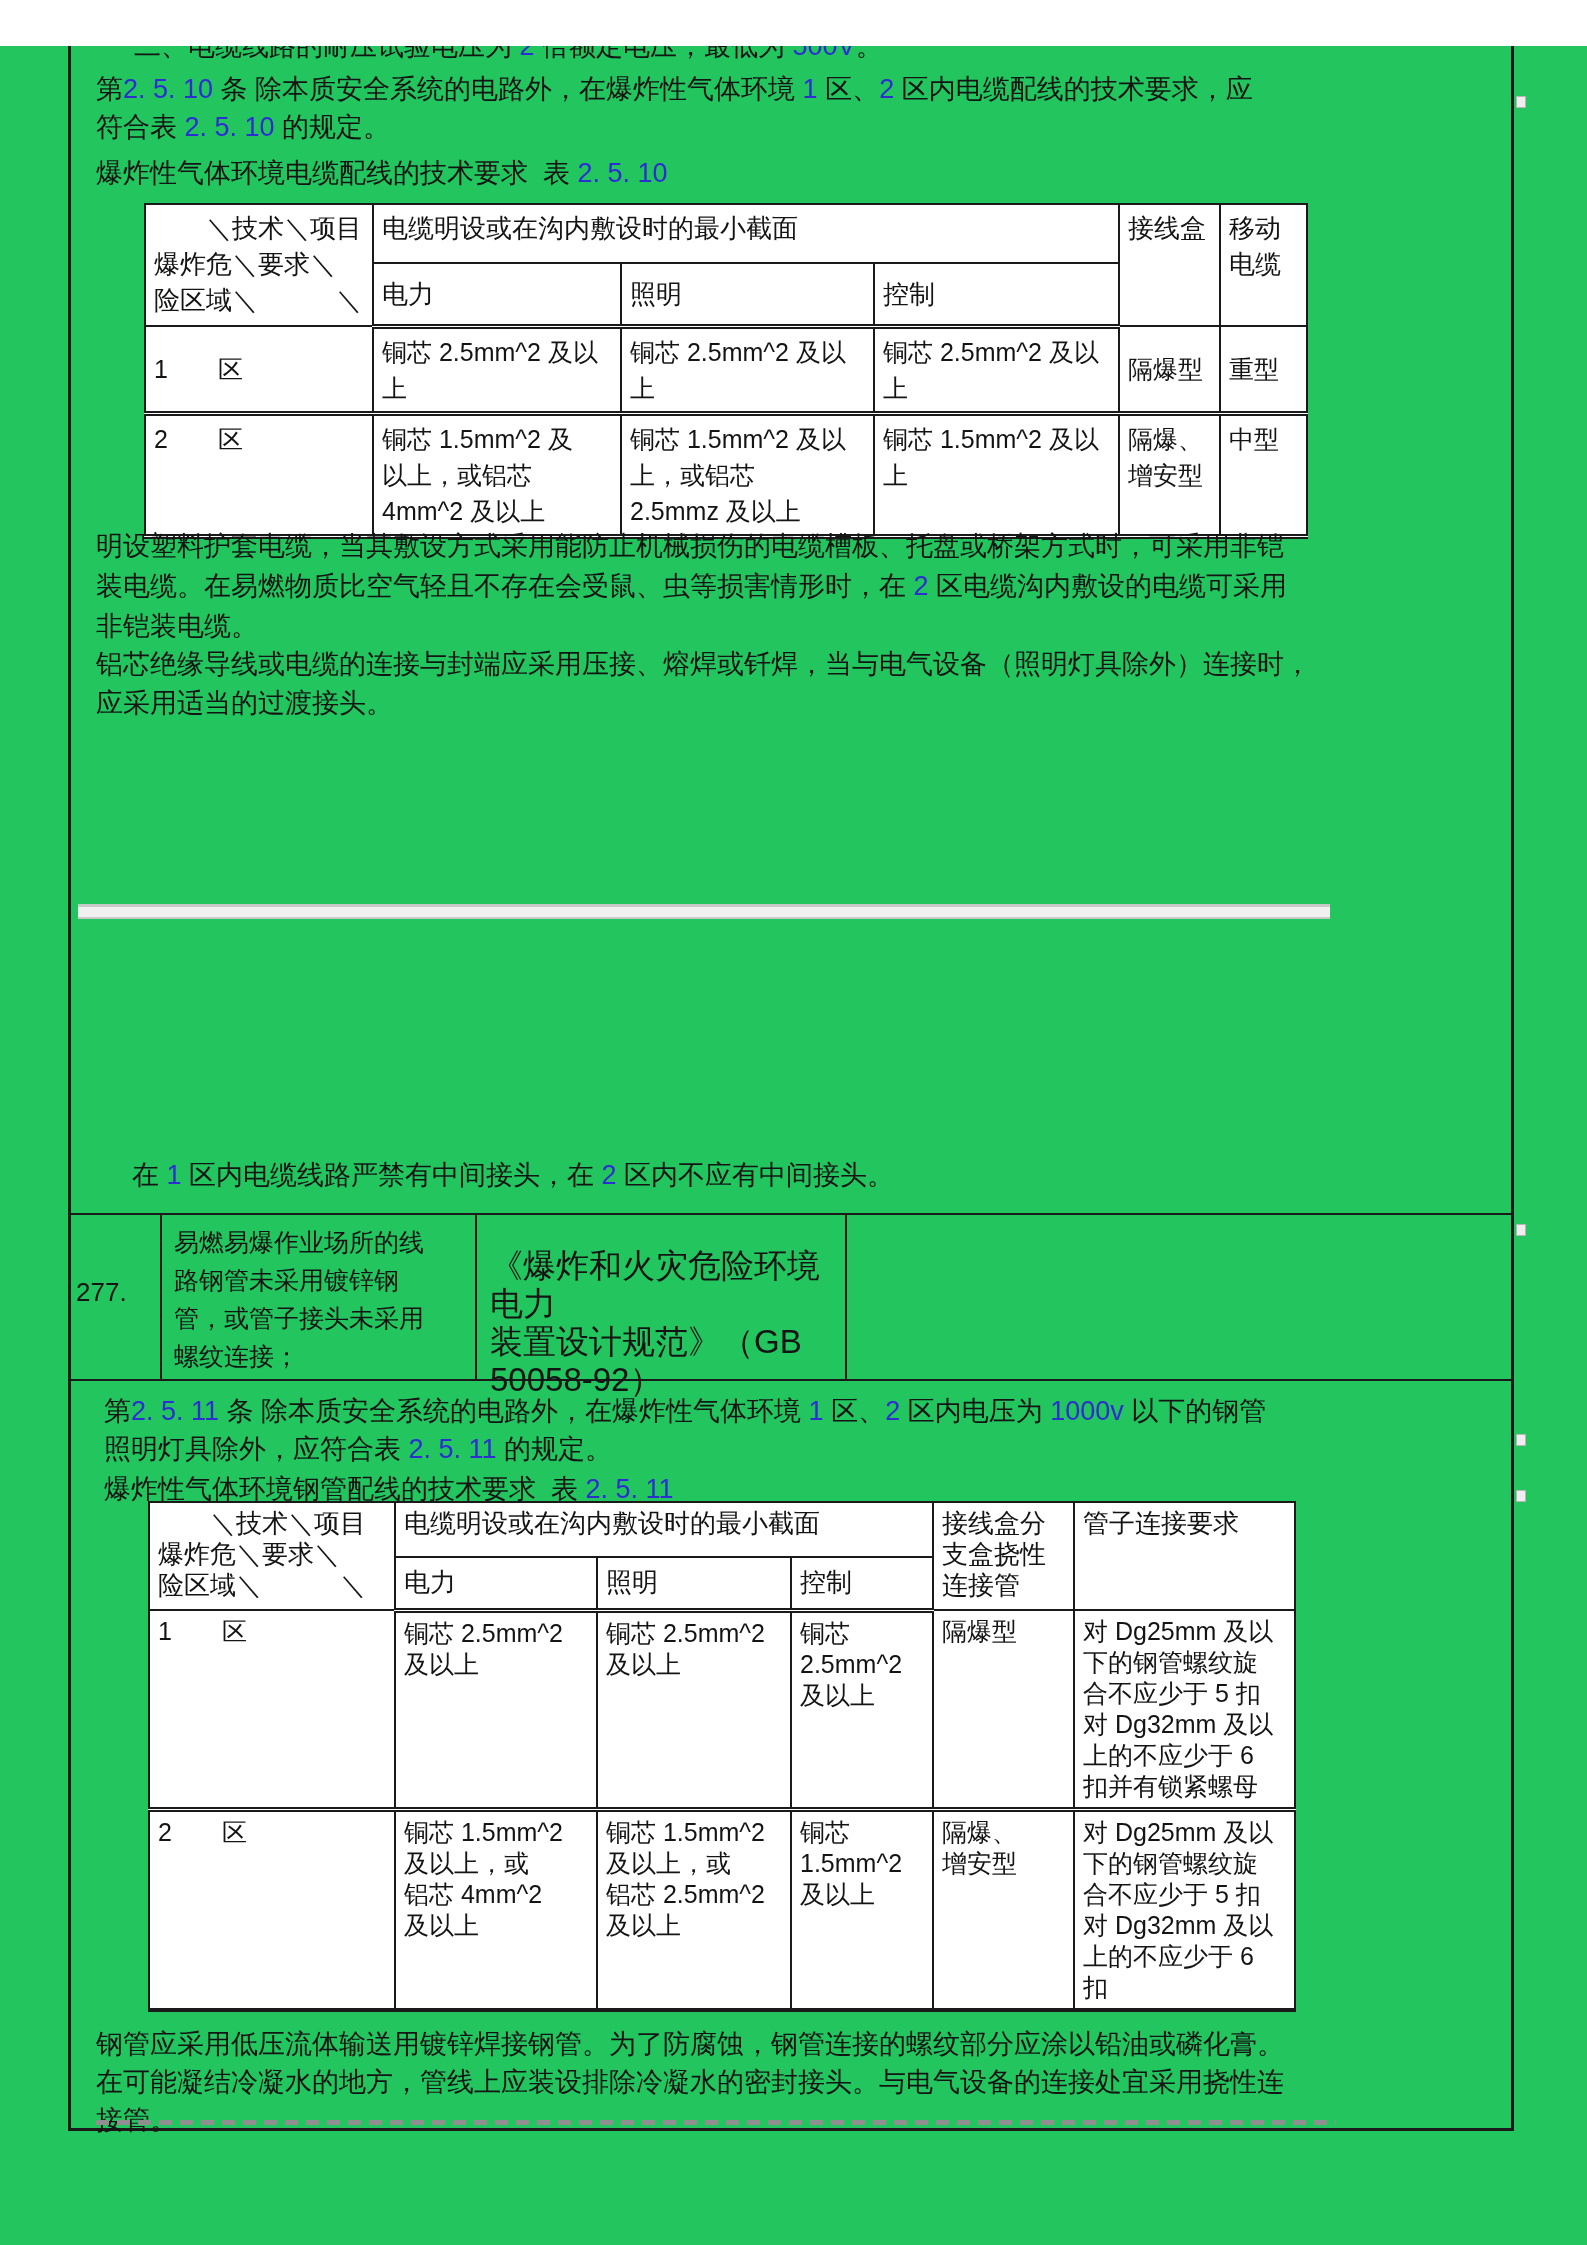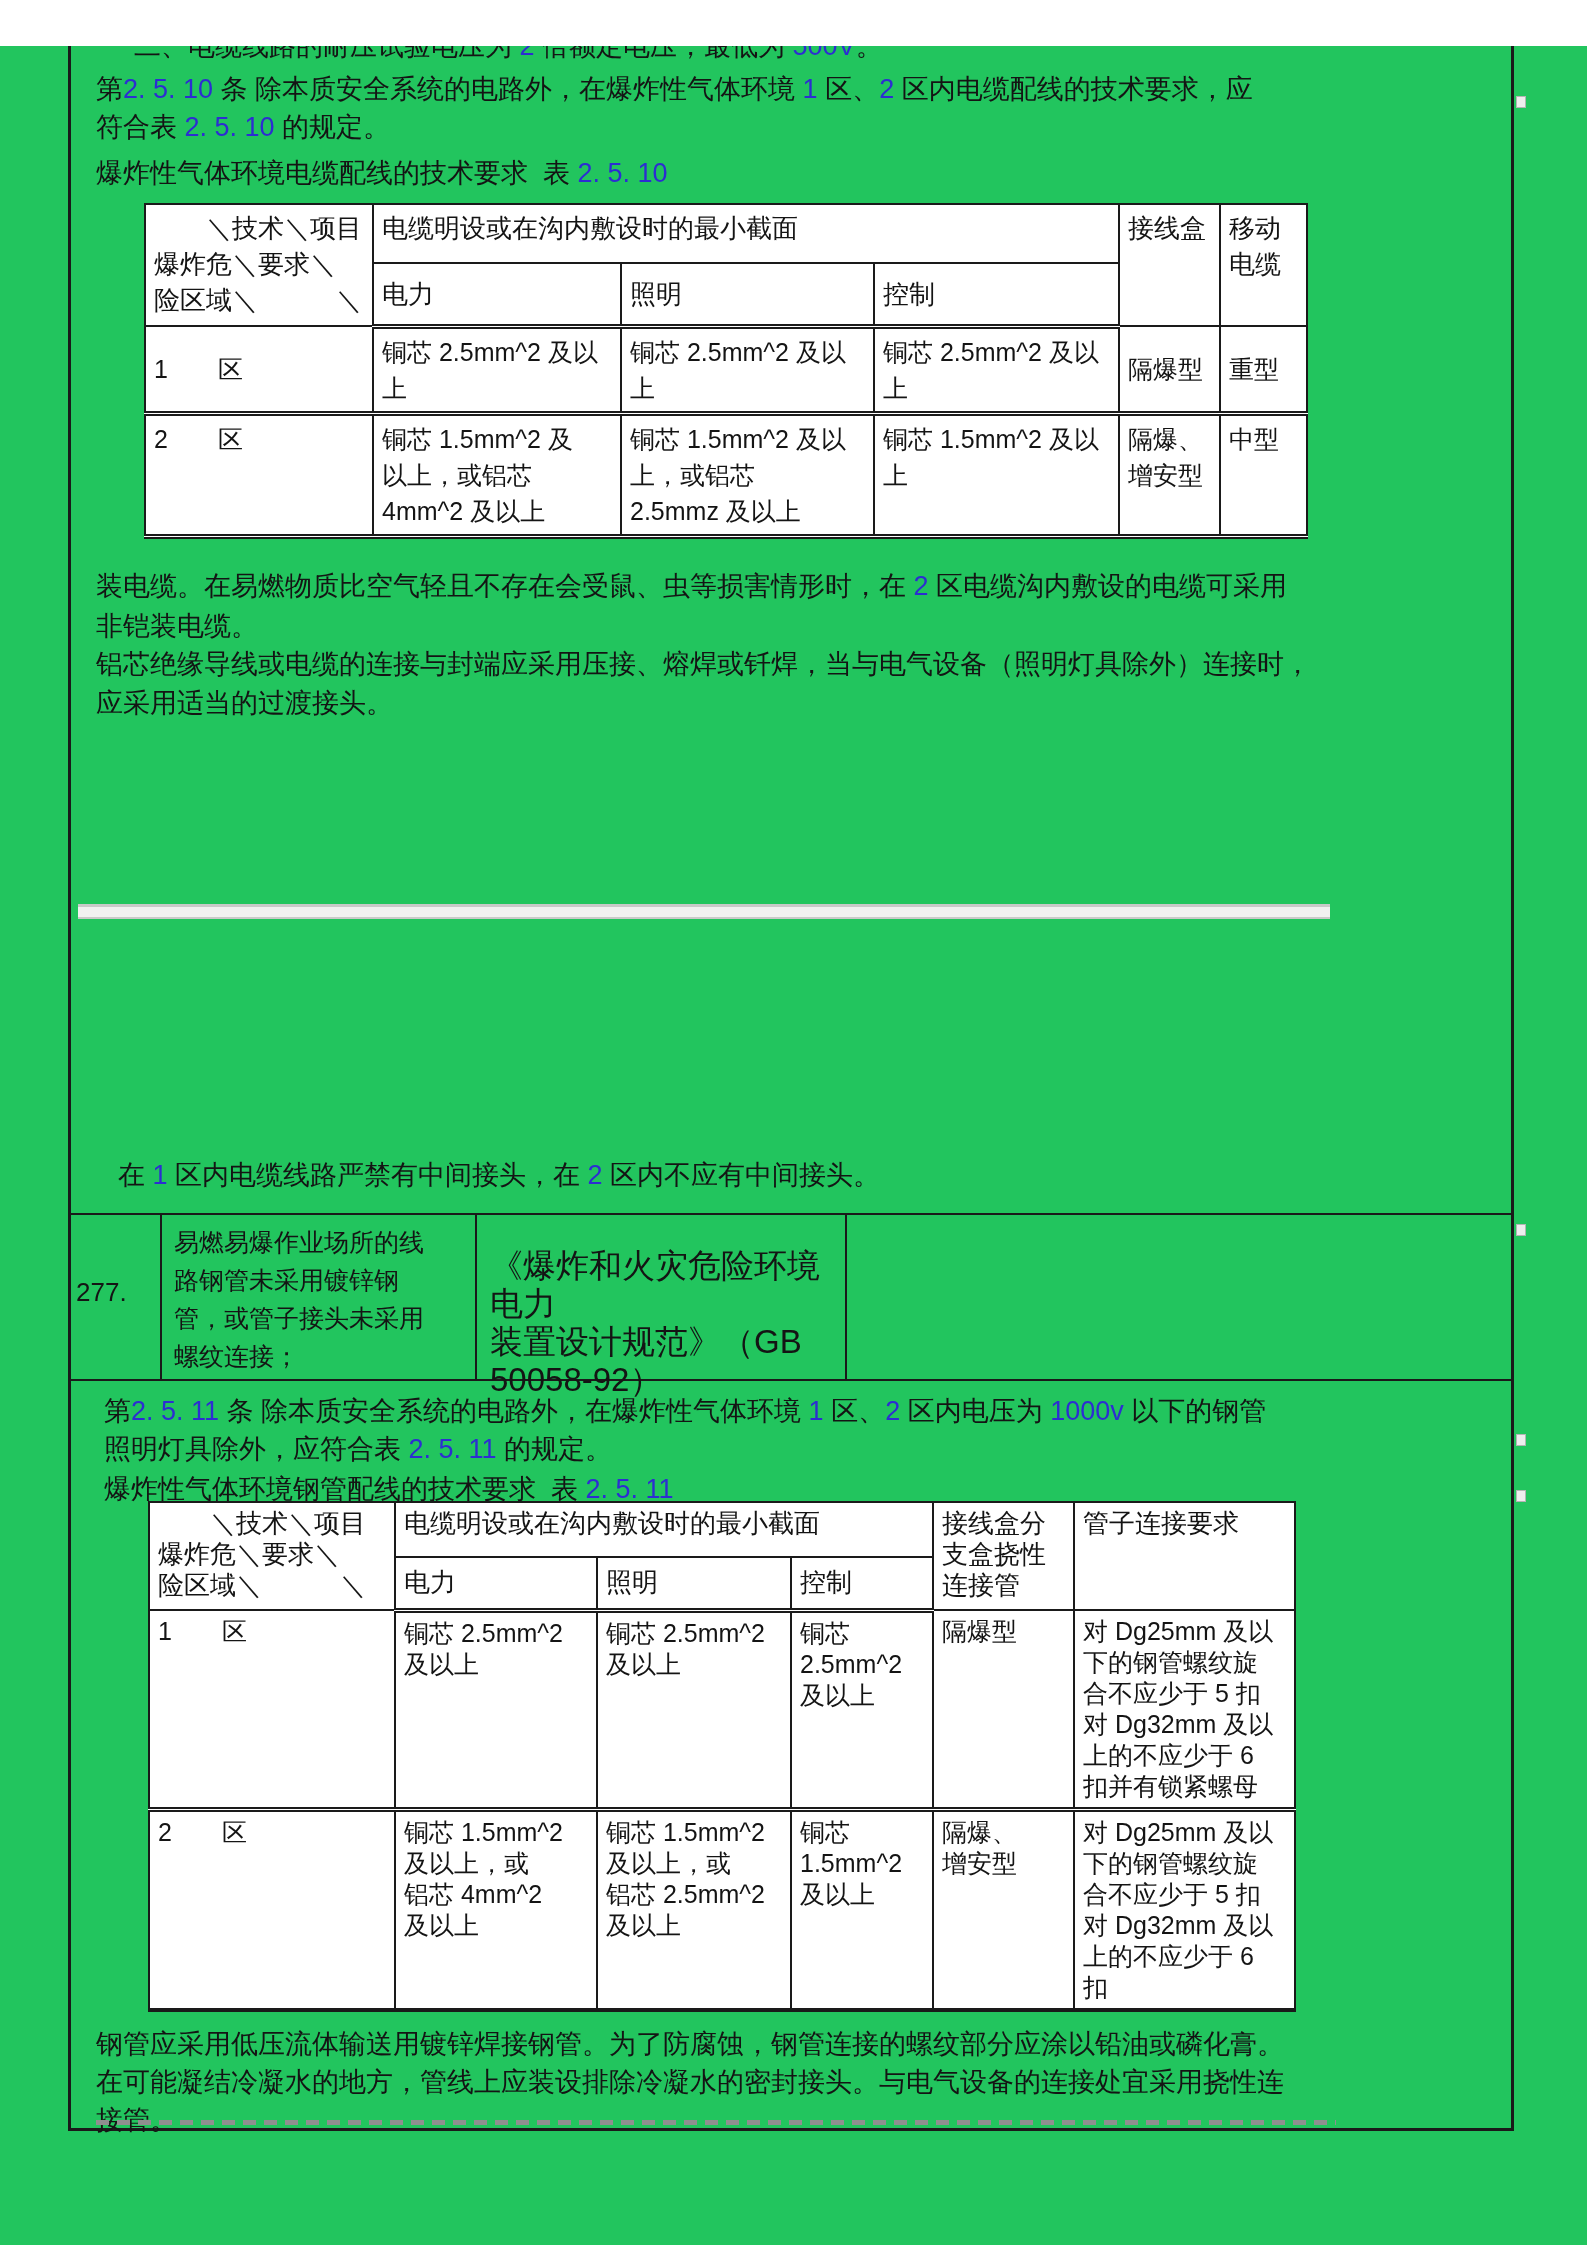--- a/index.html
+++ b/index.html
@@ -93,30 +93,31 @@
 上，或铝芯
 2.5mmz 及以上</td>
       <td>铜芯 1.5mm^2 及以上</td>
       <td>隔爆、
 增安型</td>
       <td>中型</td>
     </tr>
   </tbody>
     </table>
 
+  <div class="abs line" style="left:96px;top:483px"><span>明设塑料护套电缆，当其敷设方式采用能防止机械损伤的电缆槽板、托盘或桥架方式时，可采用非铠</span></div>
   <div class="abs line" style="left:96px;top:523px"><span>装电缆。在易燃物质比空气轻且不存在会受鼠、虫等损害情形时，在 </span><span class="num">2</span><span> 区电缆沟内敷设的电缆可采用</span></div>
   <div class="abs line" style="left:96px;top:563px"><span>非铠装电缆。</span></div>
 
   <div class="abs line" style="left:96px;top:601px"><span>铝芯绝缘导线或电缆的连接与封端应采用压接、熔焊或钎焊，当与电气设备（照明灯具除外）连接时，</span></div>
   <div class="abs line" style="left:96px;top:640px"><span>应采用适当的过渡接头。</span></div>
 
 
   <div class="divider" style="left:78px;top:858px;width:1252px"></div>
 
-  <div class="abs line" style="left:118px;top:1112px"><span>在 </span><span class="num">1</span><span> 区内电缆线路严禁有中间接头，在 </span><span class="num">2</span><span> 区内不应有中间接头。</span></div>
+  <div class="abs line" style="left:132px;top:1112px"><span>在 </span><span class="num">1</span><span> 区内电缆线路严禁有中间接头，在 </span><span class="num">2</span><span> 区内不应有中间接头。</span></div>
 
   <div class="abs" style="left:68px;top:1167px;width:1446px;height:168px;border-top:2px solid #1a1a1a;border-bottom:2px solid #1a1a1a;box-sizing:border-box">
     <div class="abs" style="left:92px;top:0;width:2px;height:164px;background:#1a1a1a"></div>
     <div class="abs" style="left:407px;top:0;width:2px;height:164px;background:#1a1a1a"></div>
     <div class="abs" style="left:777px;top:0;width:2px;height:164px;background:#1a1a1a"></div>
     <div class="abs" style="left:8px;top:62px;font-size:26px">277.</div>
     <div class="abs" style="left:106px;top:8px;width:296px;font-size:25px;line-height:38px;white-space:pre-line">易燃易爆作业场所的线
 路钢管未采用镀锌钢
 管，或管子接头未采用
 螺纹连接；</div>

